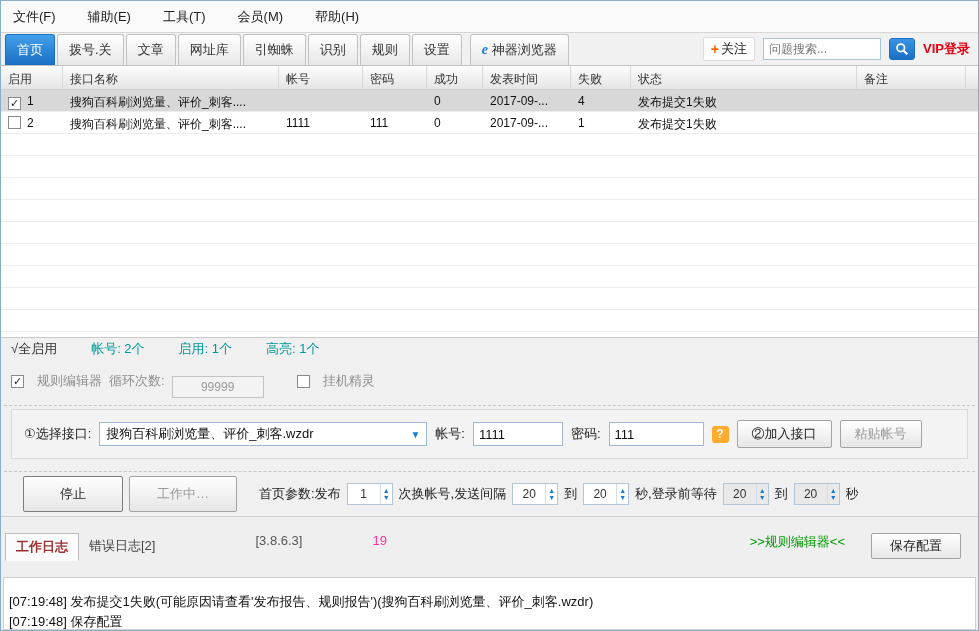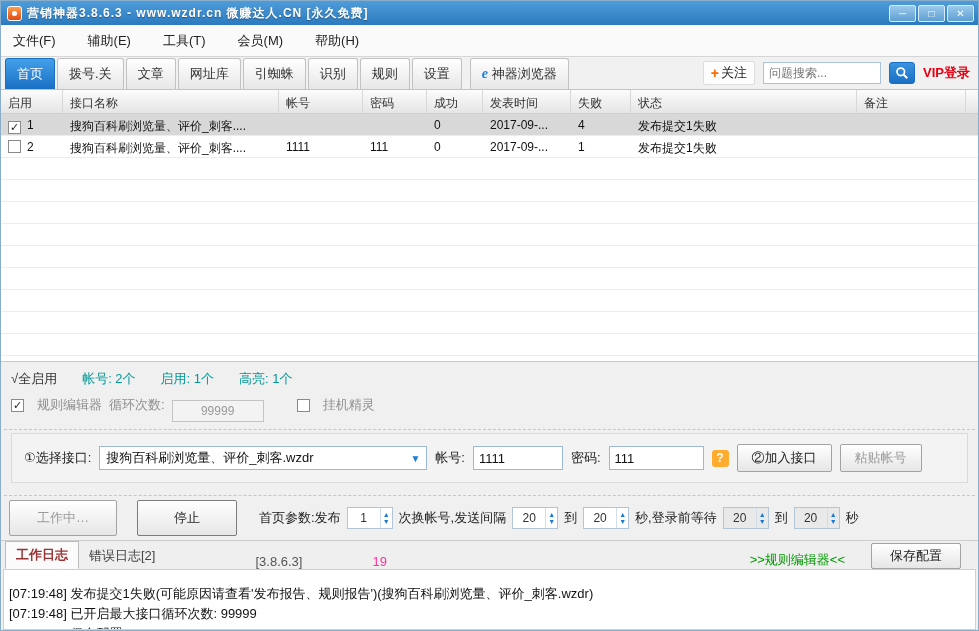--- a/index.html
+++ b/index.html
@@ -37,21 +37,21 @@
   .grid-row { display:grid; grid-template-columns:62px 216px 84px 64px 56px 88px 60px 226px 109px 1fr; }
   .thead { height:24px; background:linear-gradient(#fcfcfc,#e5e5e5); border-bottom:1px solid #cfcfcf; }
   .th { padding:5px 7px; border-right:1px solid #d8d8d8; font-size:12px; color:#333; white-space:nowrap; overflow:hidden; }
   .th.filler { border-right:none; }
   .tr { height:22px; border-bottom:1px solid #ededed; background:#fff; }
   .tr.selected { background:#d8d8d8; }
   .td { padding:4px 7px; font-size:12px; white-space:nowrap; overflow:hidden; color:#111; }
   .cb { display:inline-block; width:13px; height:13px; border:1px solid #8a8a8a; background:#fff; font-size:11px; line-height:11px; text-align:center; color:#222; vertical-align:-2px; margin-right:6px; }
 
   
-  .stats { flex:0 0 26px; display:flex; align-items:flex-end; gap:25px; padding:2px 10px 0; font-size:13px; }
+  .stats { flex:0 0 26px; display:flex; align-items:flex-start; gap:34px; padding:2px 10px 0; font-size:13px; }
   .stat-dark { color:#333; }
   .stat-teal { color:#009898; }
 
   
   .loop-row { flex:0 0 30px; display:flex; align-items:center; padding:0 10px; gap:7px; font-size:13px; color:#8f8f8f; }
   .loop-input { width:92px; height:22px; border:1px solid #c3c3c3; background:#f3f3f3; color:#9a9a9a; text-align:center; font-size:12px;margin-top:12px; }
   .gap-l { margin-left:26px; }
 
   .dash { height:8px; border-bottom:1px dashed #c6c6c6; margin:0 3px; flex:0 0 8px; }
   .dash2 { height:10px; border-bottom:1px dashed #c6c6c6; margin:0 3px; flex:0 0 10px; }
@@ -73,46 +73,37 @@
   .btn-big { padding:8px 0; width:108px; text-align:center; font-size:13px; }
   .btn-stop { width:100px; margin-left:14px; border-color:#7c7c7c; }
   .lbl { white-space:nowrap; }
   .spinner { display:inline-flex; align-items:stretch; border:1px solid #b2c6d8; background:#fff; height:22px; }
   .spinner.dim { background:#e9e9e9; }
   .spin-val { width:32px; text-align:center; font-size:12px; line-height:20px; color:#333; }
   .spin-arrows { display:flex; flex-direction:column; justify-content:center; border-left:1px solid #d2dee9; padding:0 2px; }
   .sa { font-size:7px; line-height:7px; color:#1a7ad4; text-align:center; }
 
   
-  .logtabs { flex:0 0 26px; display:flex; align-items:flex-end; background:#efefef; border-top:1px solid #cdcdcd; padding:0 4px; font-size:13px; }
+  .logtabs { flex:0 0 26px; display:flex; align-items:flex-start; background:#efefef; border-top:1px solid #cdcdcd; padding:16px 4px; font-size:13px; }
   .logtab { padding:4px 10px; color:#444; cursor:default; white-space:nowrap; }
   .logtab.active { background:#fbfbfb; border:1px solid #bcbcbc; border-bottom-color:#fbfbfb; color:#993333; font-weight:bold; }
   .log-version { color:#555; margin-left:90px; }
   .log-counter { color:#ff3399; margin-left:70px; }
   .rule-editor { margin-left:auto; color:#009900; cursor:default; white-space:nowrap; }
   .save-btn { margin:0 13px 0 26px; padding:3px 18px; }
 
   
   .logarea { flex:1 1 auto; background:#fff; border:1px solid #cfcfcf; margin:0 2px; padding:14px 5px; overflow:hidden; }
   .logline { font-size:13px; line-height:20px; color:#111; white-space:nowrap; overflow:hidden; }
 </style>
 </head>
 <body>
 
 <div class="window">
 
-  <div class="titlebar">
-    <span class="app-icon"></span>
-    <span class="title">营销神器3.8.6.3 - www.wzdr.cn 微赚达人.CN [永久免费]</span>
-    <div class="win-controls">
-      <span class="win-btn">─</span>
-      <span class="win-btn">□</span>
-      <span class="win-btn">✕</span>
-    </div>
-  </div>
 
   <div class="menubar">
     <span class="menu-item">文件(F)</span>
     <span class="menu-item">辅助(E)</span>
     <span class="menu-item">工具(T)</span>
     <span class="menu-item">会员(M)</span>
     <span class="menu-item">帮助(H)</span>
   </div>
 
   <div class="tabbar">
@@ -226,22 +217,22 @@
       <input class="txt-input w95" value="111" style="">
       <span class="q-icon">?</span>
       <button class="btn">②加入接口</button>
       <button class="btn dim">粘贴帐号</button>
     </div>
   </div>
 
   <div class="dash2"></div>
 
   <div class="work-row">
+    <button class="btn btn-big btn-stop">停止</button>
     <button class="btn btn-big dim">工作中…</button>
-    <button class="btn btn-big btn-stop">停止</button>
     <span class="lbl" style="margin-left:16px;">首页参数:发布</span>
     <span class="spinner">
       <span class="spin-val">1</span>
       <span class="spin-arrows">
           <span class="sa">▲</span>
           <span class="sa">▼</span>
         </span>
     </span>
     <span class="lbl">次换帐号,发送间隔</span>
     <span class="spinner">
@@ -282,17 +273,16 @@
     <span class="logtab active">工作日志</span>
     <span class="logtab">错误日志[2]</span>
     <span class="log-version">[3.8.6.3]</span>
     <span class="log-counter">19</span>
     <span class="rule-editor">&gt;&gt;规则编辑器&lt;&lt;</span>
     <button class="btn save-btn">保存配置</button>
   </div>
 
   <div class="logarea">
     <div class="logline">[07:19:48] 发布提交1失败(可能原因请查看'发布报告、规则报告')(搜狗百科刷浏览量、评价_刺客.wzdr)</div>
-    <div class="logline">[07:19:48] 已开启最大接口循环次数: 99999</div>
     <div class="logline">[07:19:48] 保存配置</div>
   </div>
 
 </div>
 
 </body></html>

